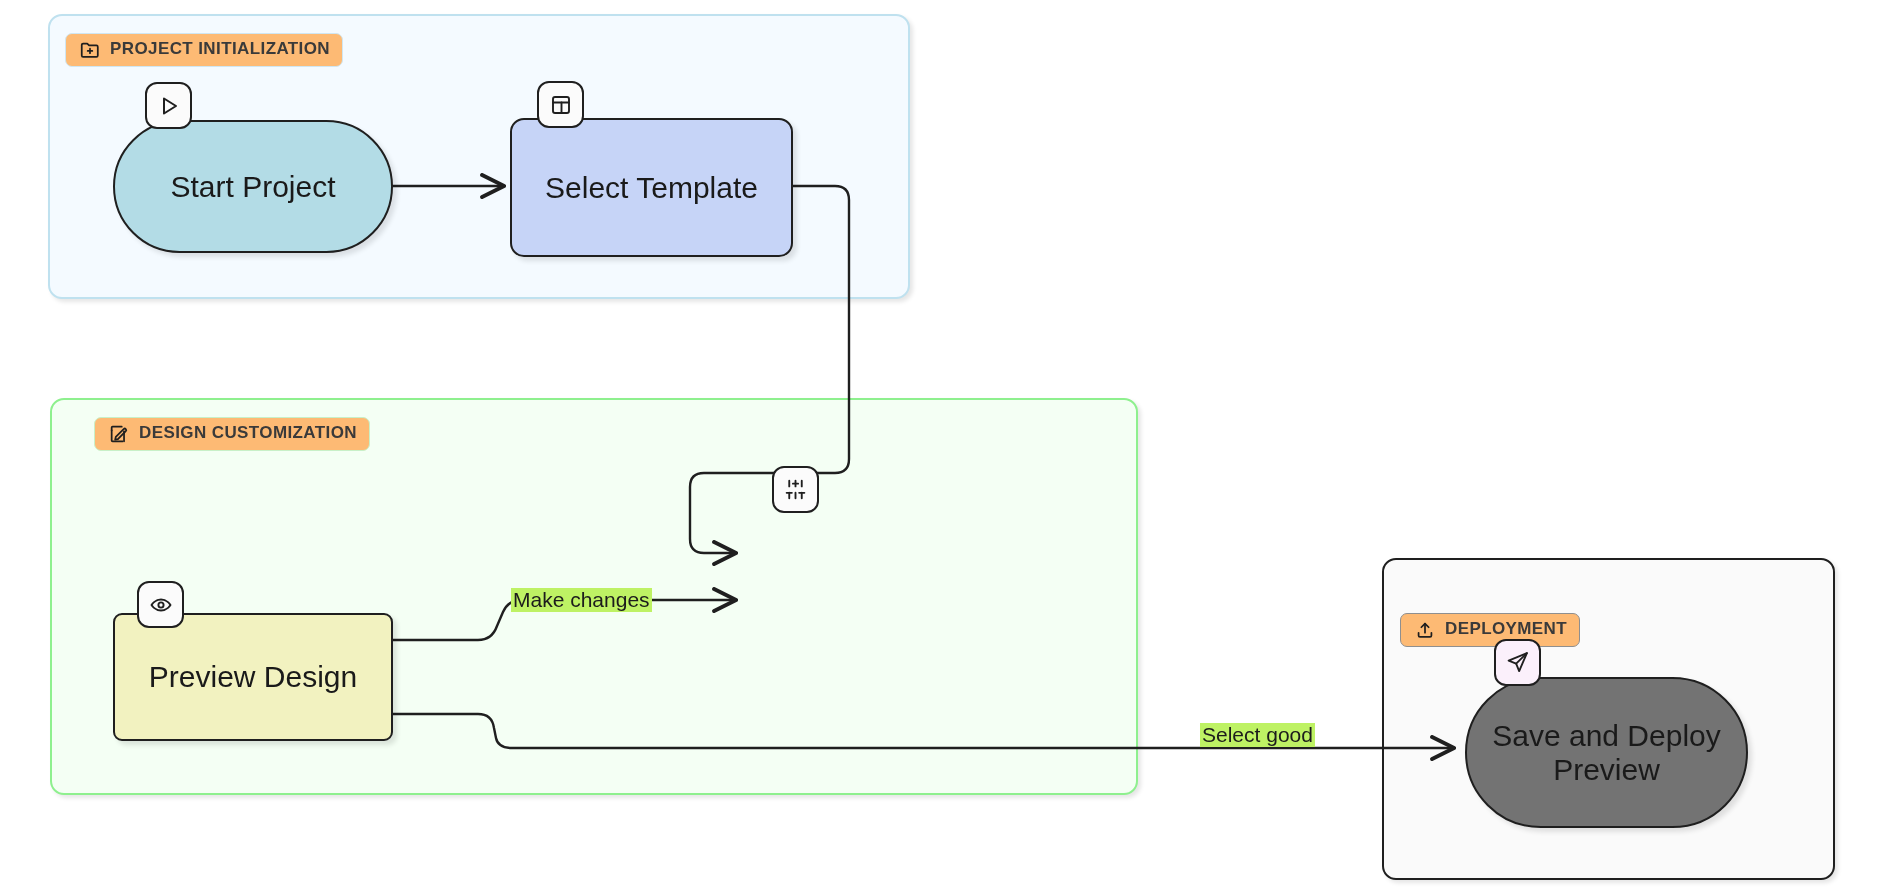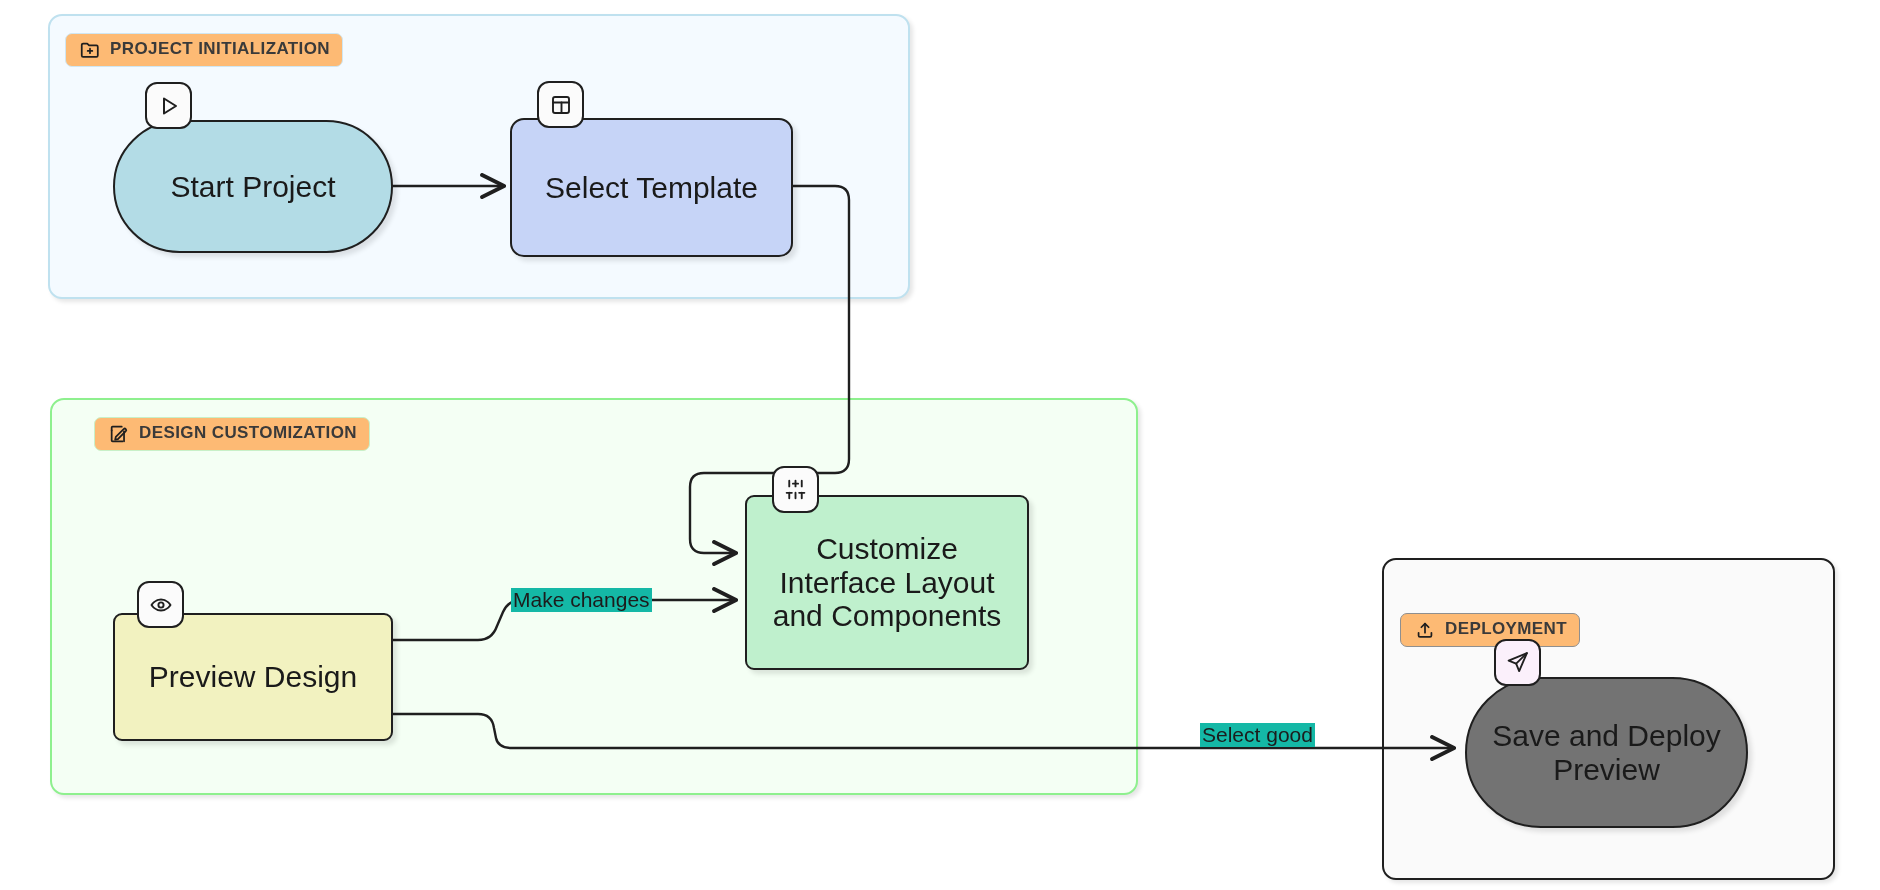--- a/index.html
+++ b/index.html
@@ -74,21 +74,21 @@
     display: flex;
     align-items: center;
     justify-content: center;
     z-index: 5;
   }
   .node-badge svg { display:block; }
   .edge-label {
     position: absolute;
     font-size: 21px;
     color: #1c1c1c;
-    background: #14b8a6;
+    background: #bef264;
     white-space: nowrap;
     padding: 0 2px;
   }
 </style>
 </head>
 <body>
 
 <div id="canvas">
 
   <div class="subgraph" style="left:48px; top:14px; width:862px; height:285px; background:#f4faff; border:2px solid #bfe1ef;"></div>
@@ -163,27 +163,20 @@
     <span class="label">Select Template</span>
   </div>
   <div class="node-badge" style="left:537px; top:81px; background:#fbfbfb; border-radius:12px;">
     <svg width="24" height="24" viewBox="0 0 24 24" fill="none" stroke="#1f1f1f" stroke-width="1.9" stroke-linecap="round" stroke-linejoin="round">
       <rect x="4" y="4" width="16" height="16" rx="2"></rect>
       <line x1="4" y1="9.5" x2="20" y2="9.5"></line>
       <line x1="12.5" y1="9.5" x2="12.5" y2="20"></line>
     </svg>
   </div>
 
-  <div class="node" style="left:745px; top:495px; width:284px; height:175px; background:#bff0cd; border-radius:9px;">
-    <span class="label">
-      <span>Customize</span><br>
-      <span>Interface Layout</span><br>
-      <span>and Components</span>
-    </span>
-  </div>
   <div class="node-badge" style="left:772px; top:466px; background:#fbfbfb; border-radius:12px;">
     <svg width="25" height="25" viewBox="0 0 24 24" fill="none" stroke="#1f1f1f" stroke-width="1.8" stroke-linecap="round" stroke-linejoin="round">
       <line x1="6" y1="3.5" x2="6" y2="9"></line>
       <line x1="12" y1="3.5" x2="12" y2="9"></line>
       <line x1="18" y1="3.5" x2="18" y2="9"></line>
       <line x1="9.5" y1="6.4" x2="14.5" y2="6.4"></line>
       <line x1="6" y1="15" x2="6" y2="20.5"></line>
       <line x1="12" y1="15" x2="12" y2="20.5"></line>
       <line x1="18" y1="15" x2="18" y2="20.5"></line>
       <line x1="3.5" y1="15.2" x2="8.5" y2="15.2"></line>

